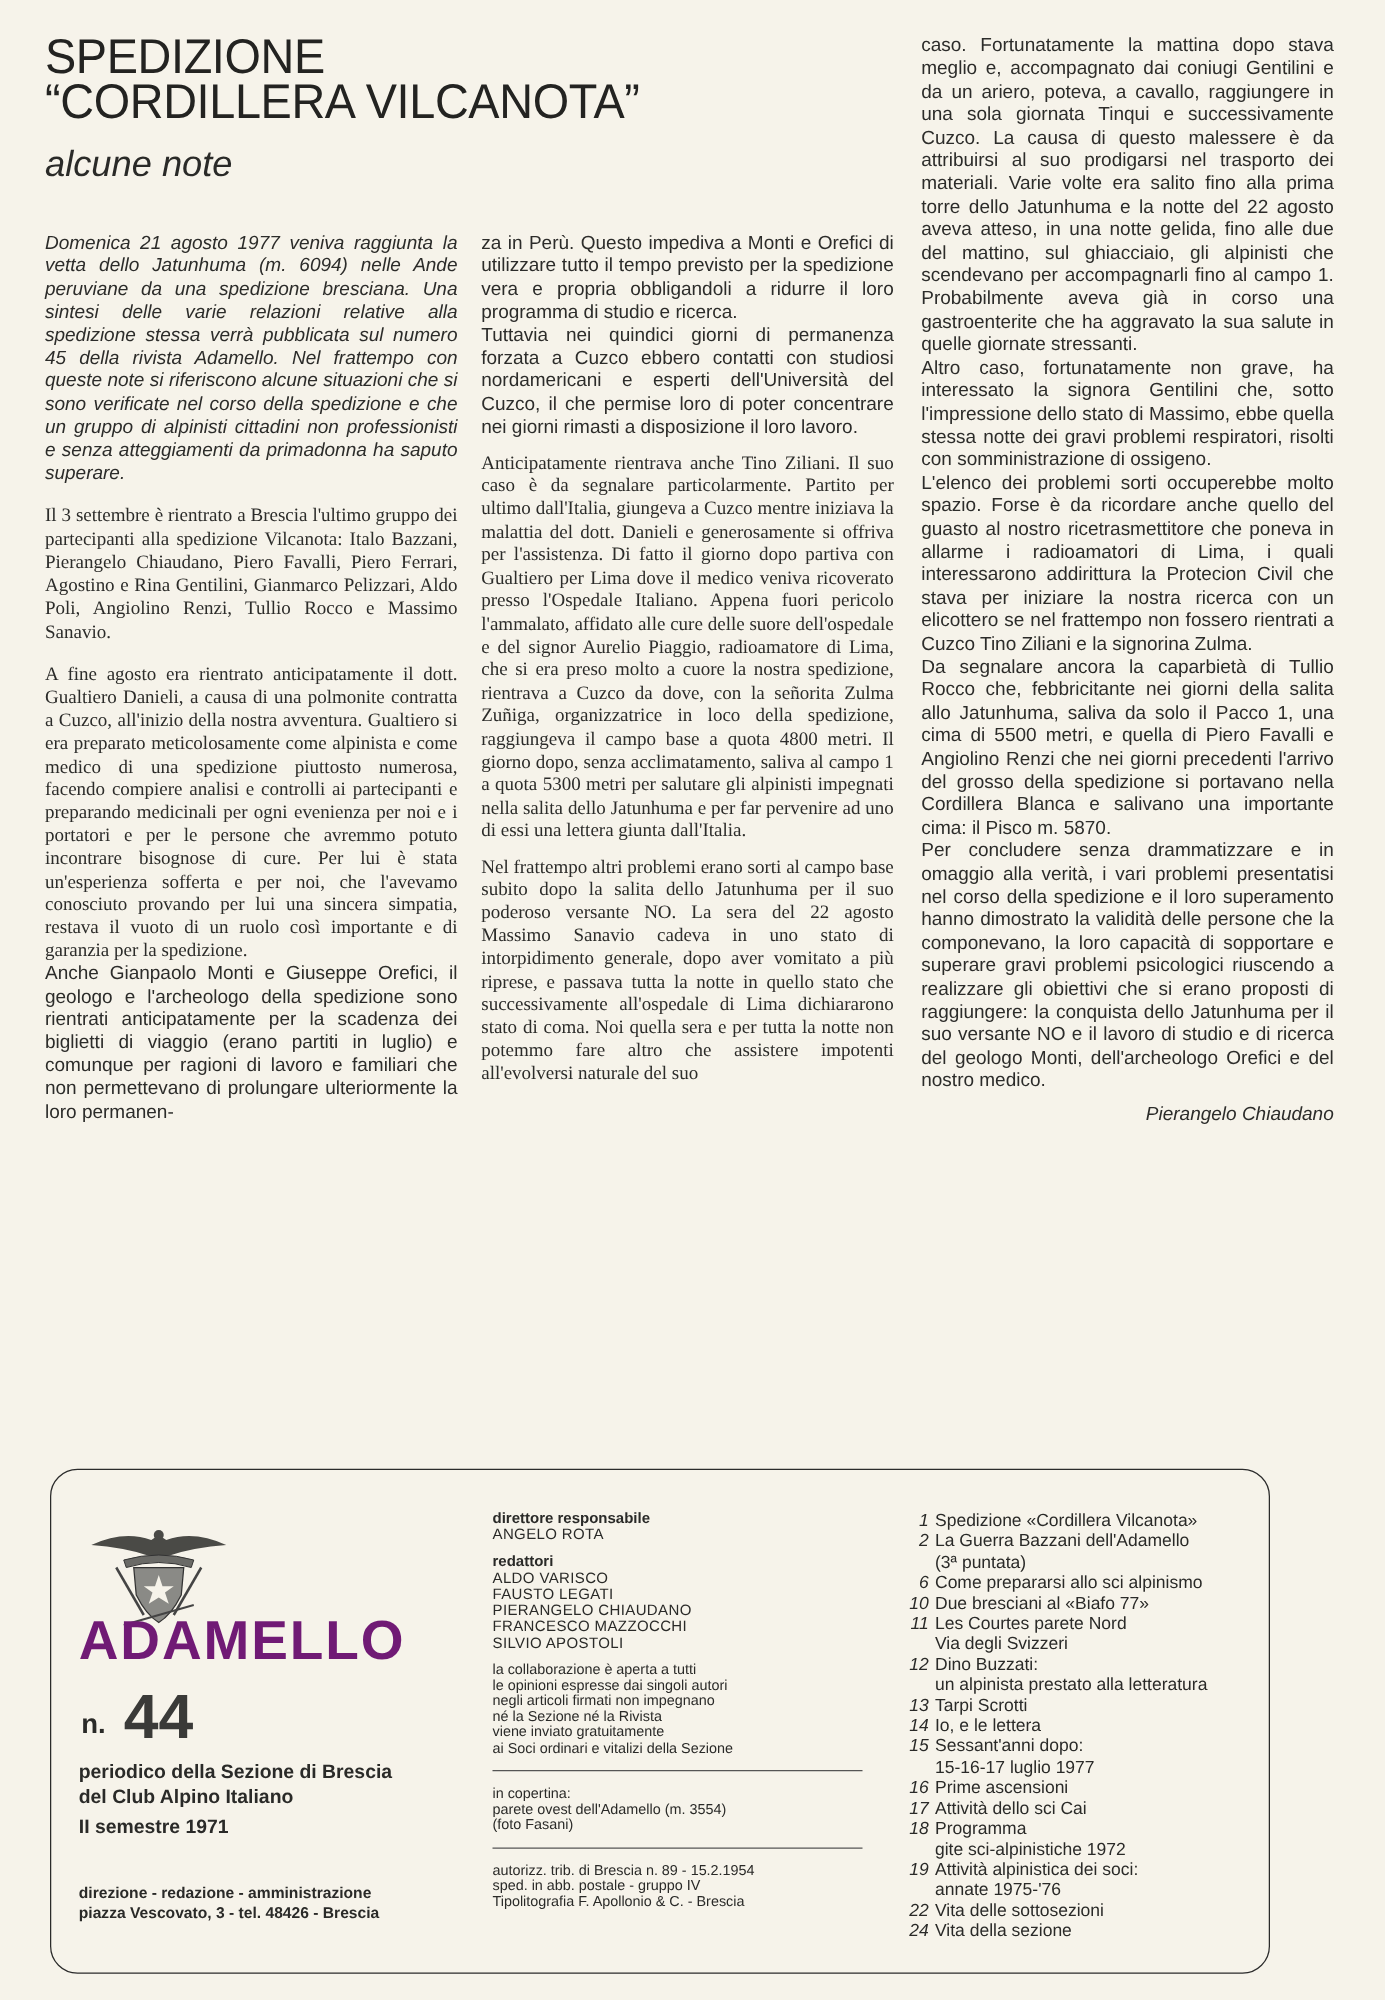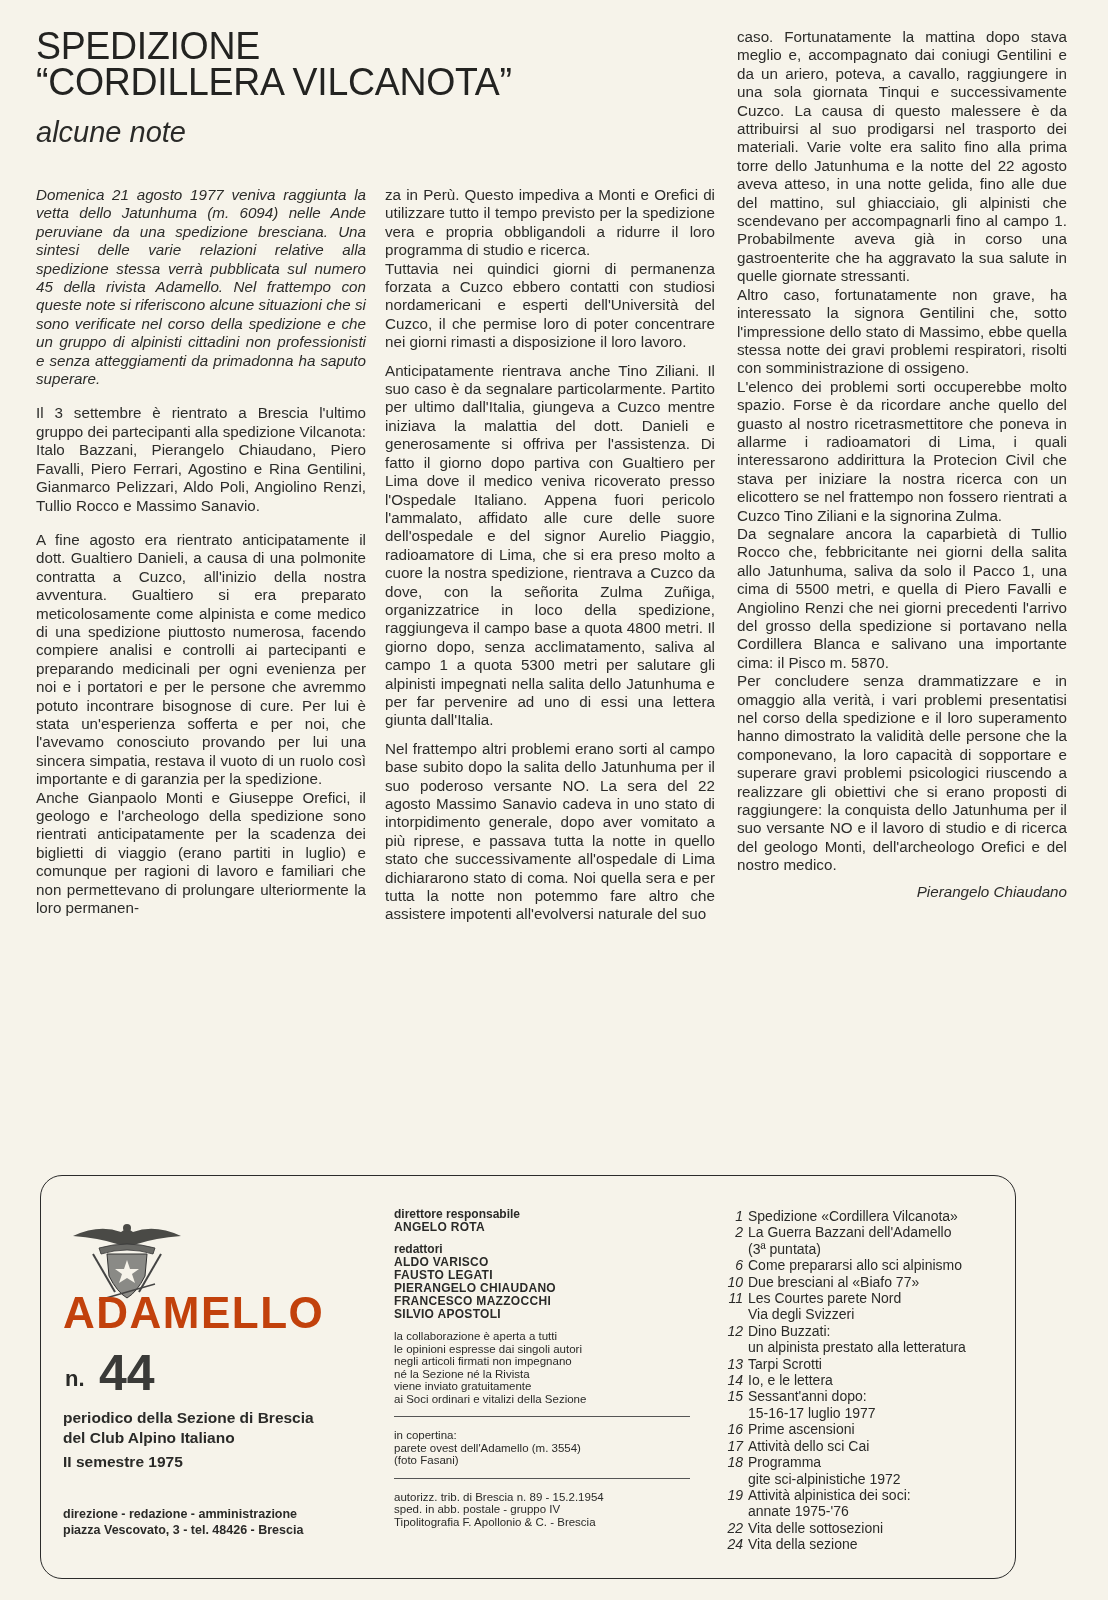--- a/index.html
+++ b/index.html
@@ -20,48 +20,48 @@
     transform: scaleX(0.96); transform-origin: left;
   }
   .subtitle {
     font-size: 29px; font-style: italic; line-height: 36px; margin-top: 14px;
     color: #2a2a28;
   }
 
   
   .col { position: absolute; font-size: 15.2px; line-height: 18.4px; text-align: justify; color: #2c2c2a; }
   .col p { margin: 0; }
-  .col p + p.gap { margin-top: 10px; }
+  .col p + p.gap { margin-top: 10px; font-family: Liberation Serif, serif; }
   .col1 { left: 36px; top: 186px; width: 330px; }
   .col2 { left: 385px; top: 186px; width: 330px; }
   .col3 { left: 737px; top: 28px; width: 330px; }
   .intro { font-style: italic; }
   .signature { font-style: italic; text-align: right; margin-top: 8px !important; }
 
   
   .colophon {
     position: absolute; left: 40px; top: 1175px; width: 976px; height: 404px;
     border: 1.6px solid #2b2b2b; border-radius: 22px; box-sizing: border-box;
   }
   .logo { position: absolute; left: 30px; top: 38px; width: 112px; height: 90px; }
   .mag-name {
     position: absolute; left: 22px; top: 112px;
-    font-size: 44px; font-weight: bold; letter-spacing: 1.5px; color: #c2410c;
+    font-size: 44px; font-weight: bold; letter-spacing: 1.5px; color: #701a75;
   }
   .issue-prefix { position: absolute; left: 24px; top: 190px; font-size: 22px; font-weight: bold; }
   .issue-num { position: absolute; left: 58px; top: 168px; font-size: 50px; font-weight: bold; color: #3a3a38; }
   .periodical {
     position: absolute; left: 22px; top: 232px; font-size: 15.5px; font-weight: bold; line-height: 20px;
   }
   .periodical .sem { margin-top: 4px; }
   .address { position: absolute; left: 22px; top: 330px; font-size: 12.5px; font-weight: bold; line-height: 16px; }
 
   .staff { position: absolute; left: 353px; top: 32px; width: 300px; font-size: 12px; line-height: 13px; }
   .staff .lbl { font-weight: bold; }
-  .staff .names { font-weight: bold; letter-spacing: 0.3px; }
+  .staff .names { font-weight: normal; letter-spacing: 0.3px; }
   .staff .blk { margin-bottom: 9px; }
   .staff .notes { font-size: 11.5px; line-height: 12.5px; }
   .rule { border: none; border-top: 1px solid #555; margin: 11px 0 12px 0; width: 296px; }
 
   .toc { position: absolute; left: 676px; top: 32px; width: 290px; font-size: 14px; line-height: 16.4px; }
   .toc-item { display: flex; }
   .toc-num { width: 26px; text-align: right; font-style: italic; padding-right: 5px; flex: none; }
   .toc-text { flex: 1; }
 </style>
 </head>
@@ -108,21 +108,21 @@
       <line x1="22" y1="40" x2="44" y2="78" stroke="#444" stroke-width="2"></line>
       <line x1="90" y1="40" x2="68" y2="78" stroke="#444" stroke-width="2"></line>
       <line x1="28" y1="86" x2="84" y2="70" stroke="#444" stroke-width="1.5"></line>
     </svg>
     <div class="mag-name">ADAMELLO</div>
     <div class="issue-prefix">n.</div>
     <div class="issue-num">44</div>
     <div class="periodical">
       <div>periodico della Sezione di Brescia</div>
       <div>del Club Alpino Italiano</div>
-      <div class="sem">II semestre 1975</div>
+      <div class="sem">II semestre 1971</div>
     </div>
     <div class="address">
       <div>direzione - redazione - amministrazione</div>
       <div>piazza Vescovato, 3 - tel. 48426 - Brescia</div>
     </div>
 
     <div class="staff">
       <div class="blk">
         <div class="lbl">direttore responsabile</div>
         <div class="names">ANGELO ROTA</div>

